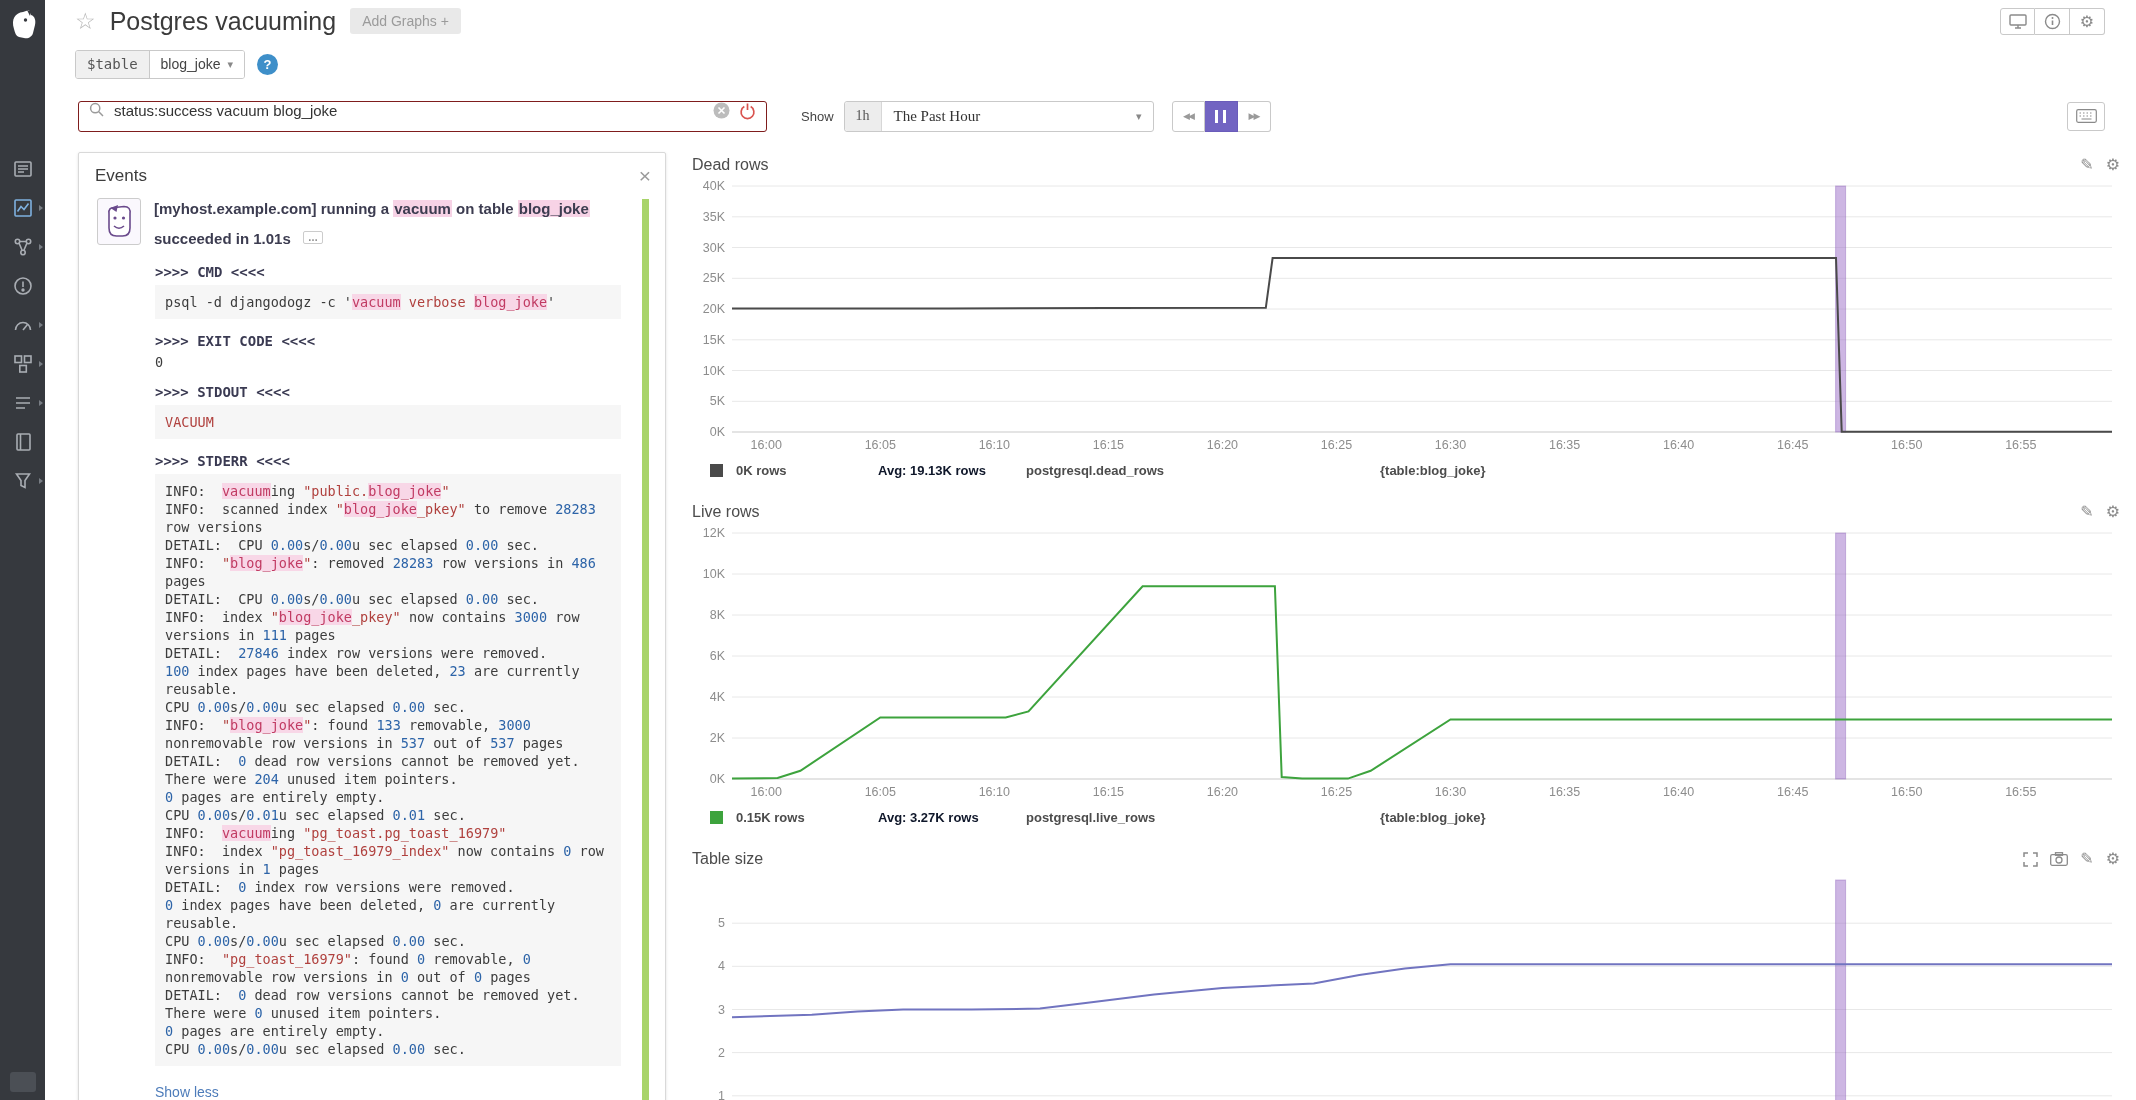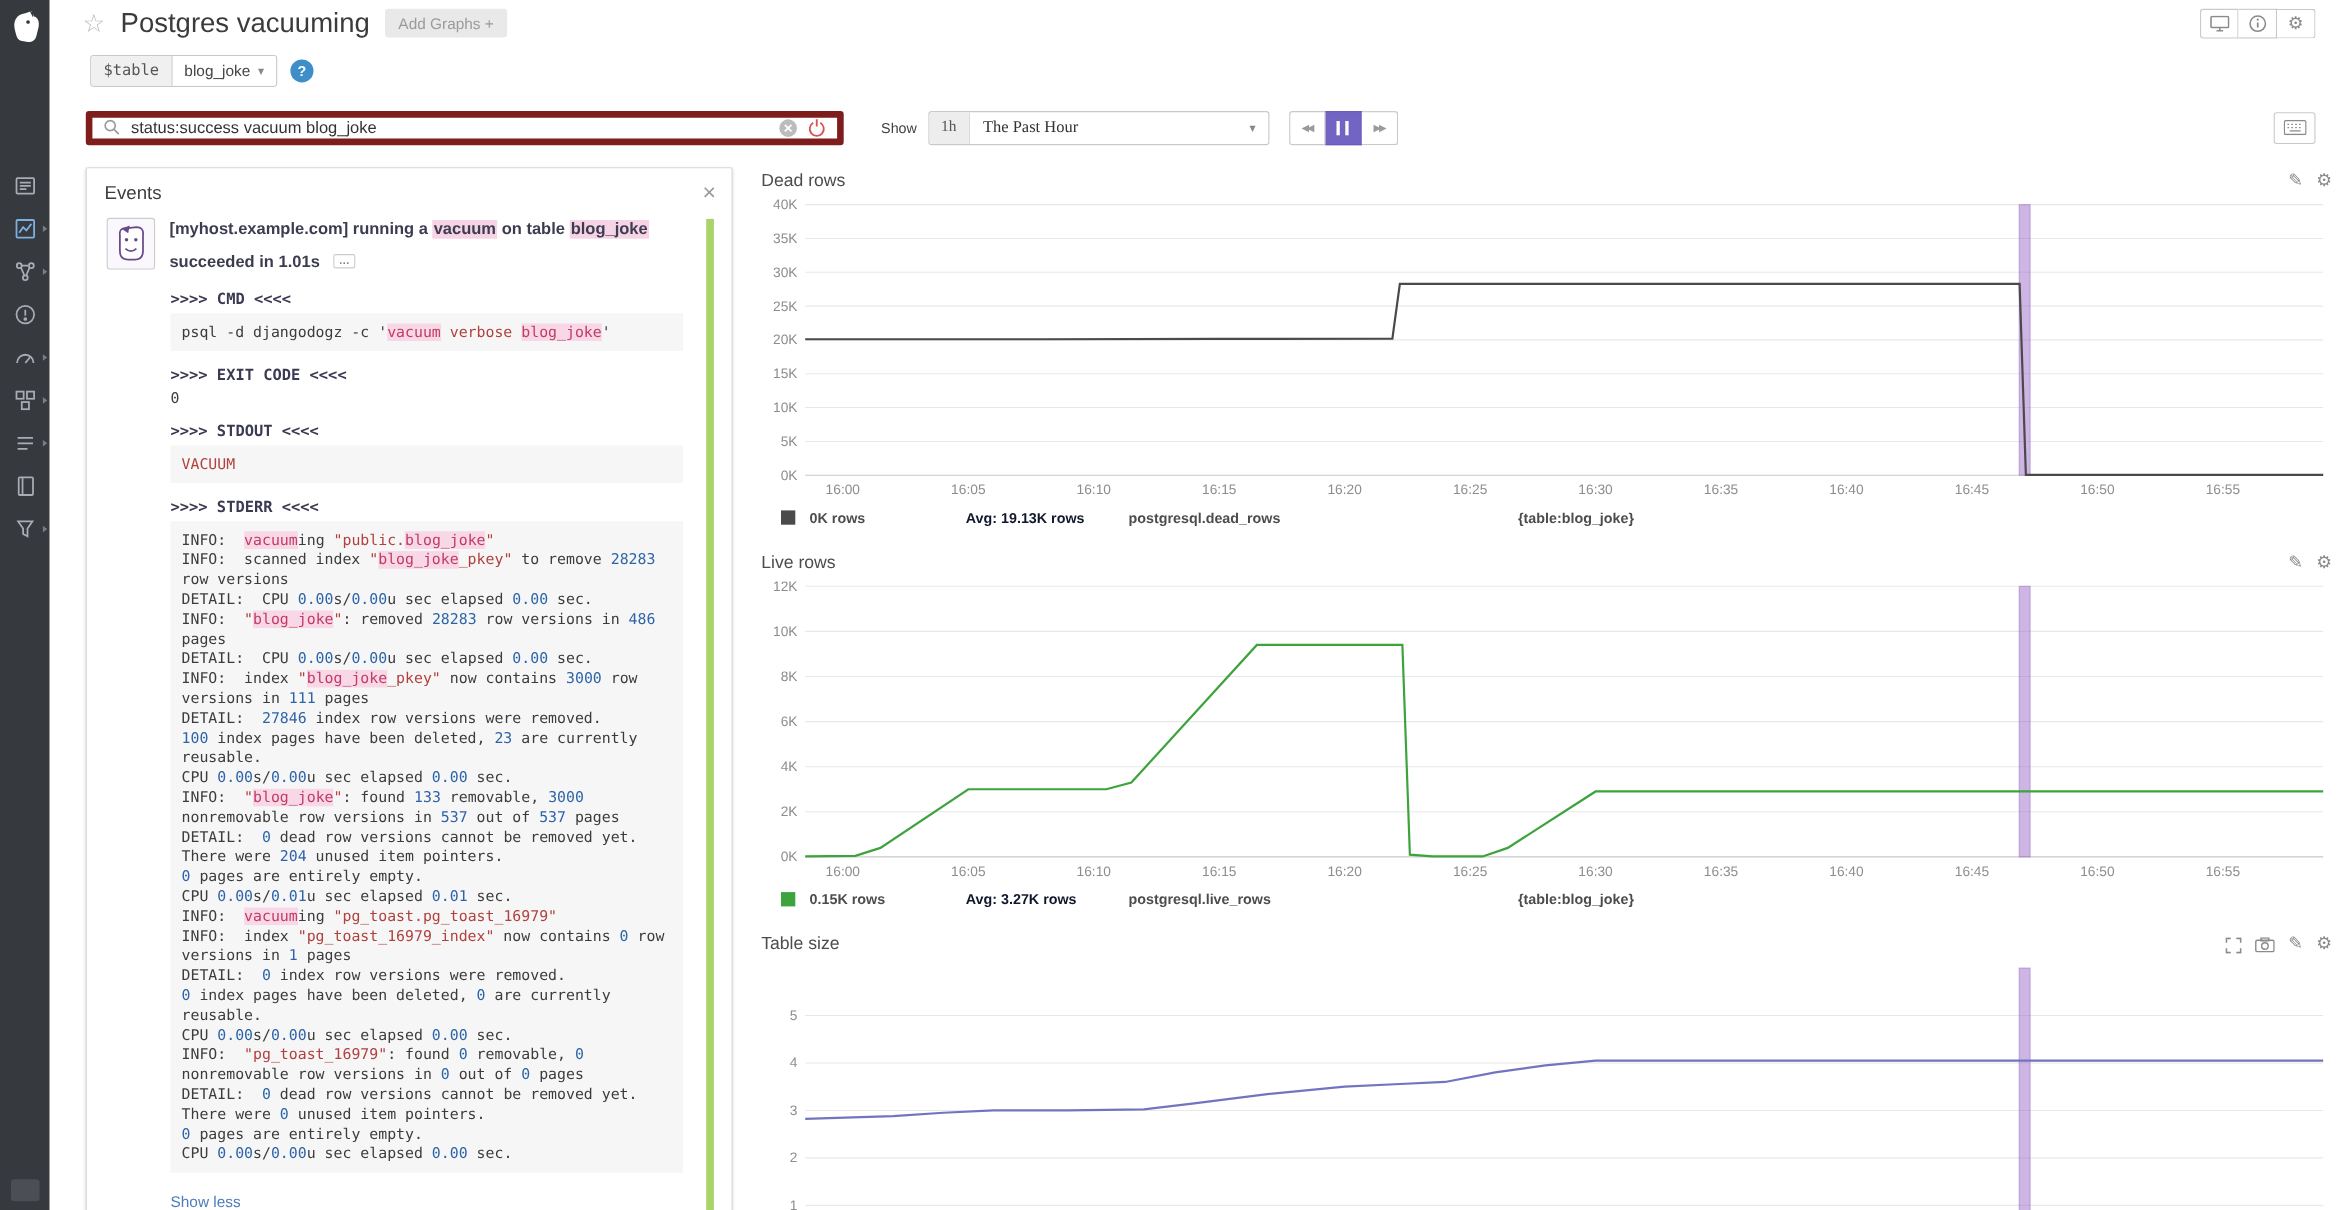--- a/index.html
+++ b/index.html
@@ -21,29 +21,29 @@
   .topbar { display:flex; align-items:center; height:42px; padding:0 31px 0 30px; gap:14px; }
   .star-icon { color:#b9b9b9; font-size:23px; line-height:1; cursor:pointer; }
   .page-title { font-size:25px; color:#3b3b3b; font-weight:400; }
   .add-graphs { background:#e9e9e9; color:#9b9b9b; font-size:14px; padding:5px 12px; border-radius:3px; border:none; cursor:pointer; font-family:inherit; }
   .topbar-right { margin-left:auto; display:flex; }
   .tb-btn { width:35px; height:27px; border:1px solid #c9c9c9; background:#fff; display:flex; align-items:center; justify-content:center; color:#8a8a8a; cursor:pointer; }
   .tb-btn + .tb-btn { border-left:none; }
   .tb-btn:first-child { border-radius:3px 0 0 3px; }
   .tb-btn:last-child { border-radius:0 3px 3px 0; font-size:16px; }
 
-  .tmpl-row { display:flex; align-items:center; padding-left:16px; height:44px; gap:12px;margin-left:21px; }
+  .tmpl-row { display:flex; align-items:center; padding-left:30px; height:44px; gap:12px; }
   .tmpl-group { display:flex; height:29px; border:1px solid #c9c9c9; border-radius:3px; overflow:hidden; }
   .tmpl-name { background:#f0f0f0; padding:0 11px; font-family:"DejaVu Sans Mono", monospace; font-size:14px; color:#555; display:flex; align-items:center; border-right:1px solid #c9c9c9; }
   .tmpl-value { background:#fff; padding:0 11px; font-size:14px; color:#444; display:flex; align-items:center; gap:7px; cursor:pointer; }
   .caret { color:#888; font-size:11px; }
   .help-btn { width:21px; height:21px; border-radius:50%; background:#3e8fc9; color:#fff; font-size:13px; font-weight:bold; display:flex; align-items:center; justify-content:center; cursor:pointer; }
 
   .toolbar-row { display:flex; align-items:center; margin-top:14px; padding:0 31px 0 33px; height:32px; }
-  .search-box { width:689px; height:31px; border:6px solid #7f1d1d; border-radius:3px; display:flex; align-items:center; padding:0 10px; gap:9px; background:#fff; }
+  .search-box { width:689px; height:31px; border:1px solid #7f1d1d; border-radius:3px; display:flex; align-items:flex-start; padding:0 10px; gap:9px; background:#fff; }
   .search-input { flex:1; border:none; outline:none; font-size:15px; color:#333; font-family:inherit; background:transparent; }
   .svg-icon { display:block; }
   .clear-btn, .power-btn { cursor:pointer; display:flex; align-items:center; }
   .show-label { font-size:13px; color:#444; margin-left:34px; margin-right:10px; }
   .range-select { width:310px; height:31px; border:1px solid #c9c9c9; border-radius:3px; display:flex; align-items:center; background:#fff; cursor:pointer;font-family:Liberation Serif, serif; }
   .range-chip { background:#ededed; border-right:1px solid #d7d7d7; padding:0 11px; height:100%; display:flex; align-items:center; font-size:14px; color:#555; border-radius:3px 0 0 3px; }
   .range-text { padding:0 12px; font-size:15px; color:#333; flex:1; }
   .range-caret { margin-right:11px; }
   .playback { display:flex; margin-left:18px; }
   .pb-btn { width:33px; height:31px; border:1px solid #c9c9c9; background:#fff; display:flex; align-items:center; justify-content:center; color:#9a9a9a; cursor:pointer; }

